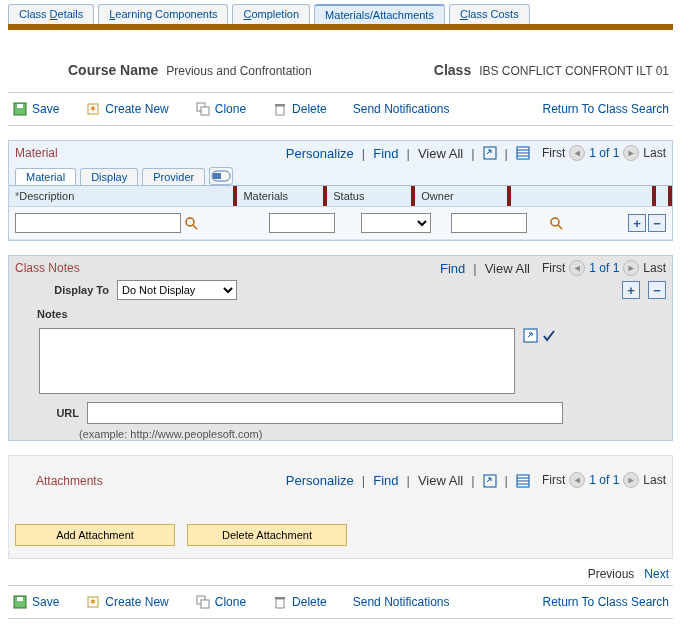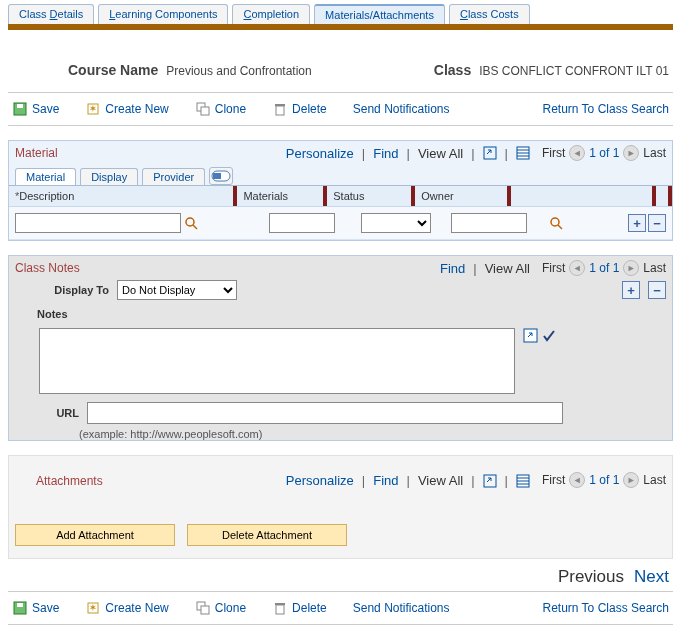--- a/index.html
+++ b/index.html
@@ -132,21 +132,21 @@
   .field-row { display:flex; align-items:center; gap:8px; padding:4px 6px;}
   .field-label { font-weight:bold; text-align:right; width:94px; font-size:11px; color:#333;}
   textarea { width: 470px; height: 60px; resize:none;}
   .url-input { width:470px; height:18px;}
   .hint { color:#555; font-size:11px; padding-left:70px;}
   .attach-btns { display:flex; gap:12px; padding:12px 6px;}
   .hl-btn {
     background:#ffe9b5; border:1px solid #d0b060; padding:4px 0; width:160px;
     font-size:11px; cursor:pointer; text-align:center;
   }
-  .pager-row { display:flex; justify-content:flex-end; gap:10px; padding:8px 4px 4px; font-size:17px;}
+  .pager-row { display:flex; justify-content:flex-end; gap:10px; padding:8px 4px 4px; font-size:12px;}
   .link { color:#0050a0; cursor:pointer;}
   .req { color:#333; }
   .req::before { content:"*"; color:#555;}
   .notes-group { background:#e5e5e5; }
   .attach-section { margin-top:14px; border:1px solid #e0e0e0; background:#f4f4f4; padding:4px 0 0 0;}
   .attach-head { display:flex; align-items:flex-end; padding:12px 6px 4px 6px; font-size:12px;margin-left:21px;}
   svg { display:block; }
 </style>
 </head>
 <body>

